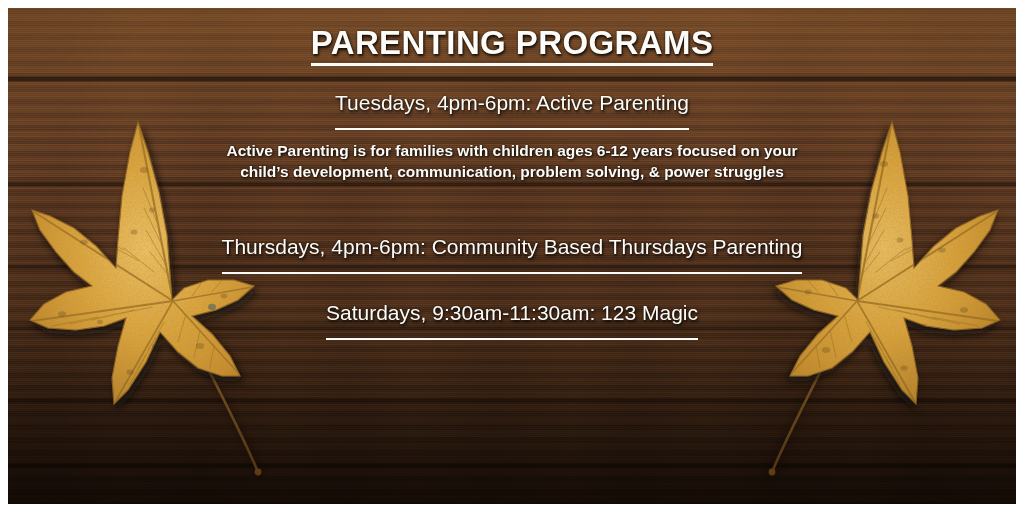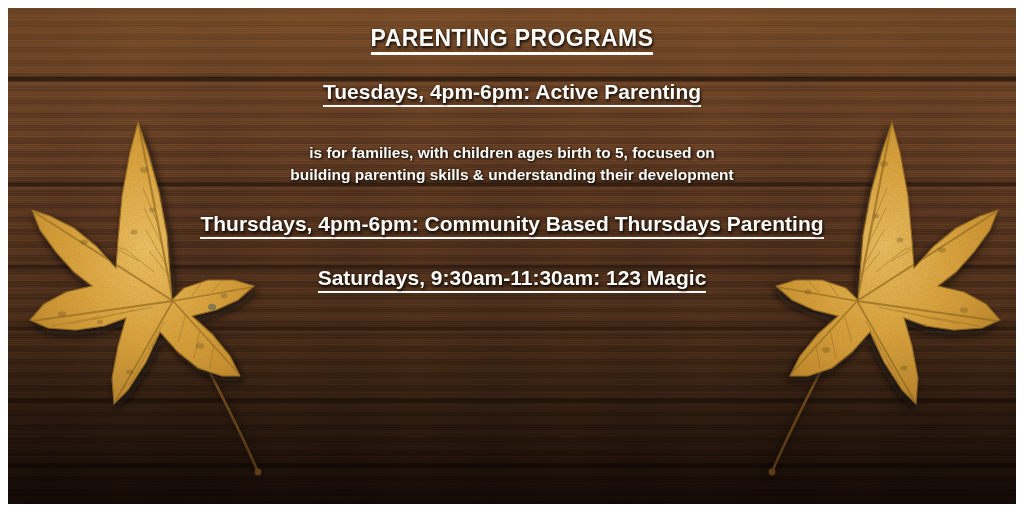--- a/index.html
+++ b/index.html
@@ -92,42 +92,42 @@
   .content{
     position:relative;
     z-index:5;
     width:100%; height:100%;
     text-align:center;
     color:#fdfcf8;
     padding-top:18px;
   }
 
   .title{
-    font-size:23px;
+    font-size:33px;
     font-weight:bold;
     letter-spacing:.4px;
     line-height:1.05;
     display:inline-block;
     border-bottom:3px solid #fdfcf8;
     padding-bottom:2px;
     text-shadow:1px 2px 3px rgba(0,0,0,.85), 0 0 2px rgba(0,0,0,.6);
   }
 
   .program{ margin-top:0; }
   .prog-1{ padding-top:24px; }
   .prog-2{ padding-top:25px; }
   .prog-3{ padding-top:26px; }
   .prog-4{ padding-top:26px;text-align:center; }
 
   .prog-heading{
     font-size:21px;
-    font-weight:bold;
+    font-weight:normal;
     display:inline-block;
     border-bottom:2px solid #fdfcf8;
-    padding-bottom:1px;
+    padding-bottom:13px;
     line-height:1.2;
     text-shadow:1px 2px 3px rgba(0,0,0,.85), 0 0 2px rgba(0,0,0,.55);
     white-space:pre;
   }
 
   .prog-body{
     margin-top:10px;
     font-size:15.5px;
     font-weight:bold;
     line-height:1.38;
@@ -336,25 +336,25 @@
     <div class="content">
 
       <div>
         <span class="title">PARENTING PROGRAMS</span>
       </div>
 
       <div class="program prog-1">
         <div>
           <span class="prog-heading">Tuesdays, 4pm-6pm: Active Parenting</span>
         </div>
+        <div class="prog-body">Active Parenting is for families with children ages  6-12 years focused on your
+child’s development,  communication, problem solving, &amp; power struggles</div>
       </div>
 
       <div class="program prog-2">
-        <div class="prog-body">is for families, with  children ages birth to 5, focused on
-building parenting skills &amp; understanding their development</div>
       </div>
 
       <div class="program prog-3">
         <div>
           <span class="prog-heading">Thursdays, 4pm-6pm: Community Based Thursdays Parenting</span>
         </div>
       </div>
 
       <div class="program prog-4">
         <div>

